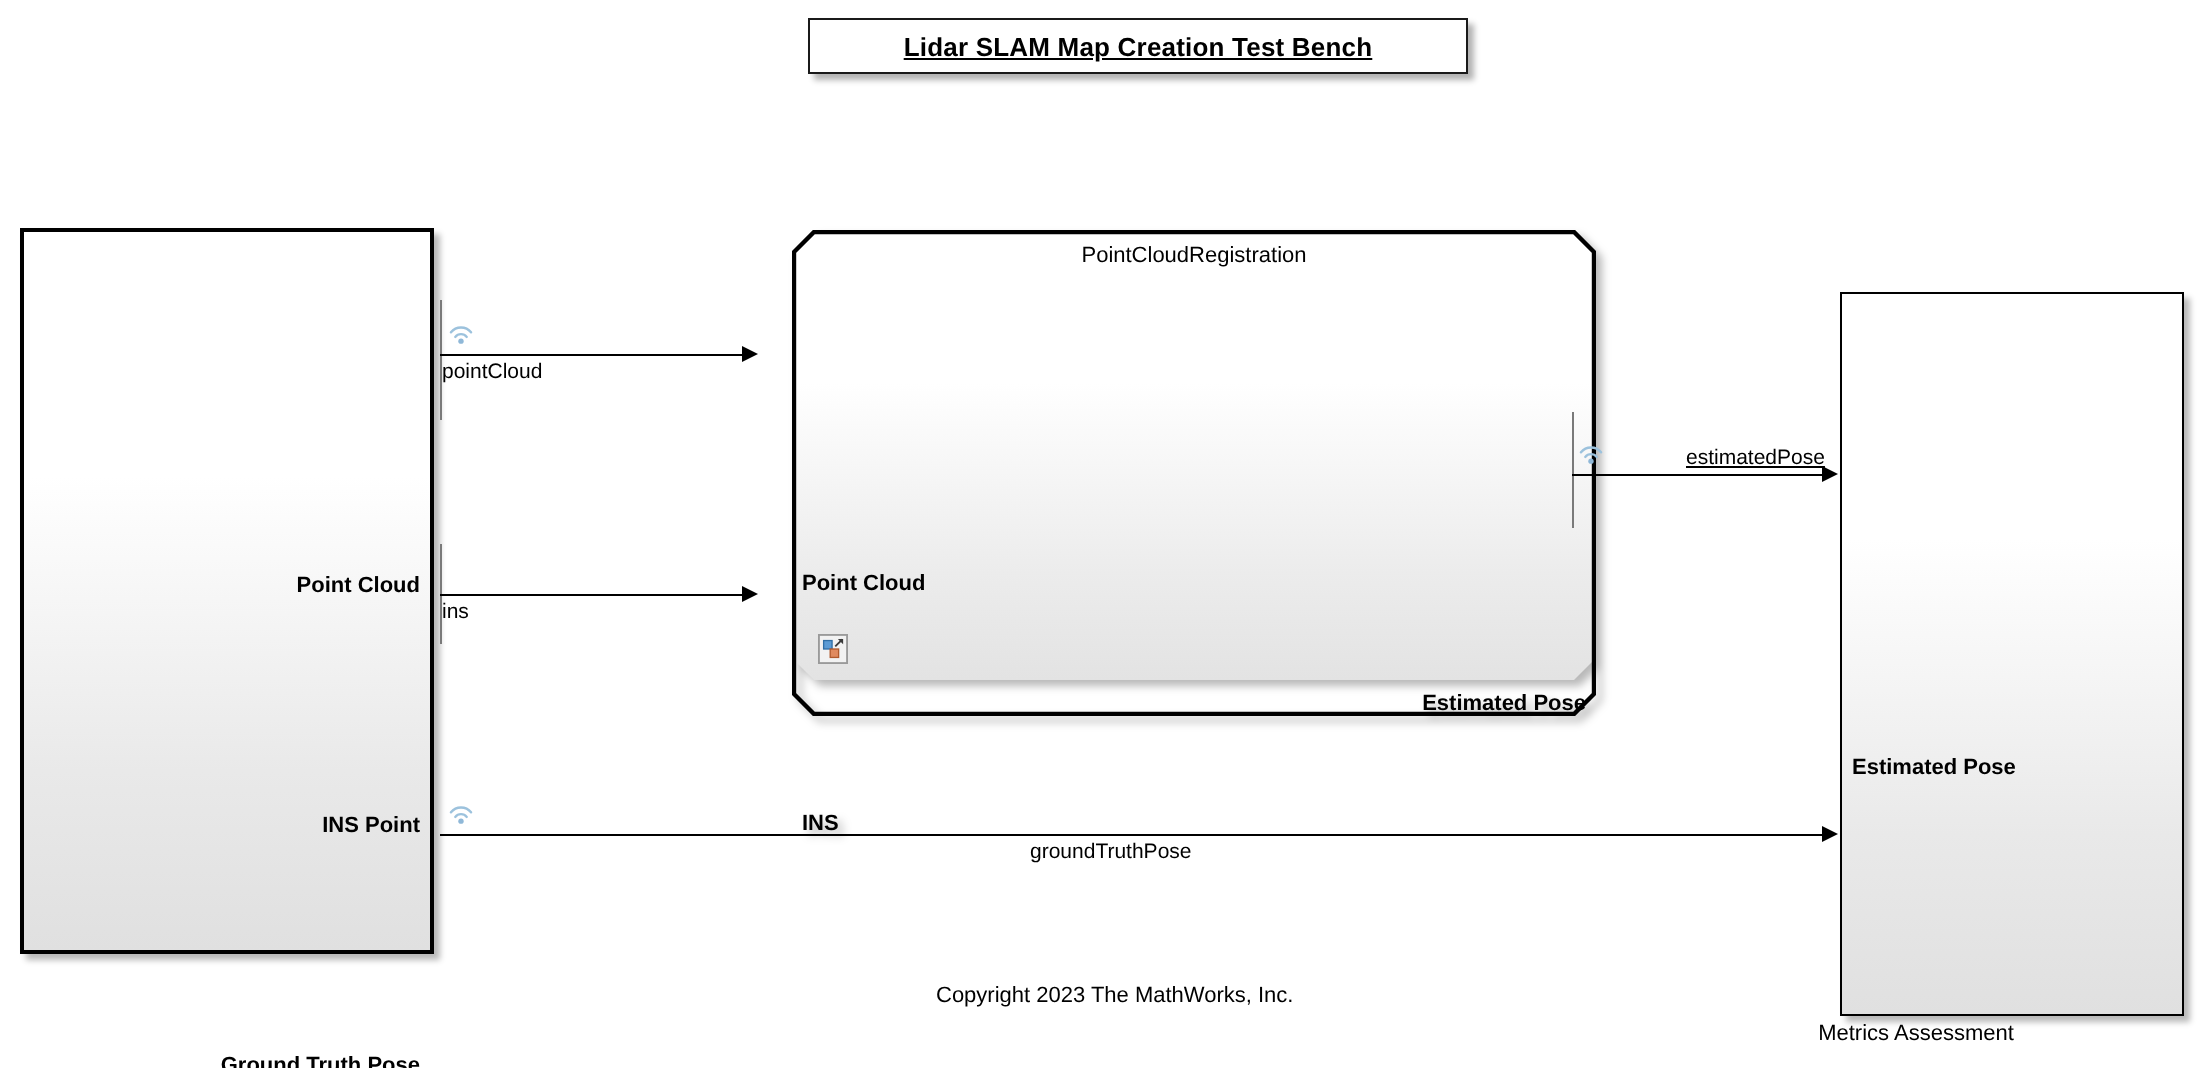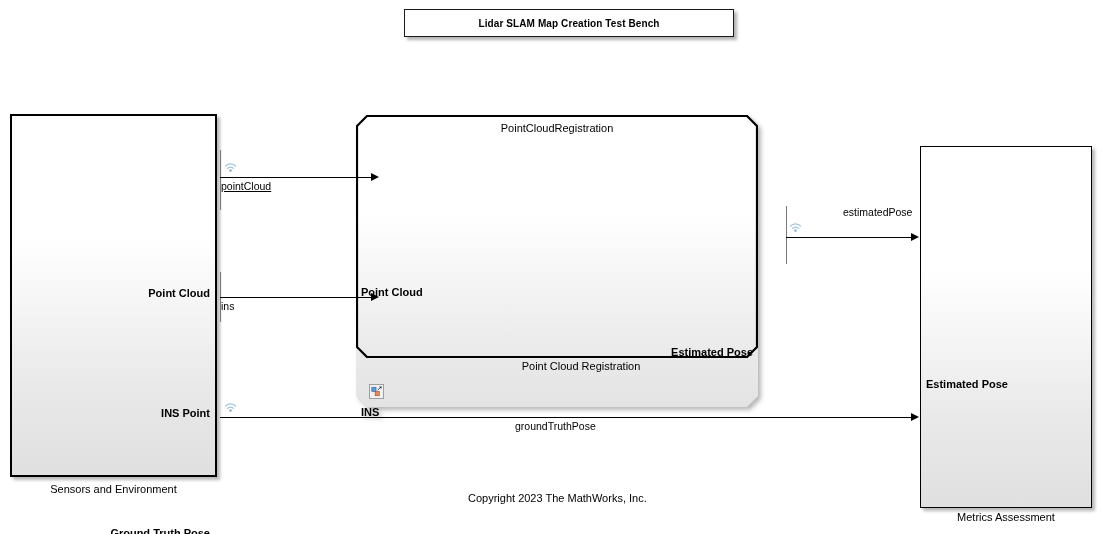--- a/index.html
+++ b/index.html
@@ -14,21 +14,21 @@
 
   
   .title-banner{
     position:absolute;left:404px;top:9px;width:330px;height:28px;
     background:#ffffff;border:1px solid #1a1a1a;
     box-shadow:3px 3px 3px rgba(0,0,0,.30);
     display:flex;align-items:center;justify-content:center;
     box-sizing:border-box;
   }
   .title-banner span{
-    font-size:10px;font-weight:bold;letter-spacing:.1px;white-space:nowrap;
+    font-size:13px;font-weight:bold;letter-spacing:.1px;white-space:nowrap;text-decoration:underline;
   }
 
   
   .blk{
     position:absolute;box-sizing:border-box;
     background:linear-gradient(to bottom,#ffffff 0%,#ffffff 34%,#f4f4f4 55%,#e9e9e9 75%,#e0e0e0 100%);
     box-shadow:3px 3px 3px rgba(0,0,0,.28);
   }
   .blk.thick{border:2px solid #000000;}
   .blk.thin{border:1px solid #000000;}
@@ -100,69 +100,67 @@
 
   <div class="title-banner">
     <span>Lidar SLAM Map Creation Test Bench</span>
   </div>
 
   <div class="blk thick" style="left:10px;top:114px;width:207px;height:363px;">
     <div class="port right" style="top:171px;">Point Cloud</div>
     <div class="port right" style="top:291px;">INS Point</div>
     <div class="port right" style="top:411px;">Ground Truth Pose</div>
   </div>
-  <div class="caption" style="left:10px;top:483px;width:207px;">Sensors and Environment</div>
 
-  <div class="blk modelref" style="left:356px;top:115px;width:402px;height:292px;">
+  <div class="blk modelref" style="left:396px;top:115px;width:402px;height:225px;">
     <div class="mr-body"></div>
     <svg class="mr-edge" viewBox="0 0 402 243" preserveAspectRatio="none">
       <polygon points="11,1 391,1 401,11 401,232 391,242 11,242 1,232 1,11" vector-effect="non-scaling-stroke"></polygon>
     </svg>
 
     <div class="mr-title">PointCloudRegistration</div>
 
     <div class="port left" style="top:171px;">Point Cloud</div>
     <div class="port left" style="top:291px;">INS</div>
     <div class="port right" style="top:231px;">Estimated Pose</div>
 
     <svg class="mr-badge" style="left:13px;bottom:8px;" viewBox="0 0 16 16">
       <rect x="0.5" y="0.5" width="15" height="15" fill="#f2f2f2" stroke="#9a9a9a" stroke-width="1"></rect>
       <rect x="3" y="3.5" width="4.5" height="4.5" fill="#5b9bd5" stroke="#2f6ea5" stroke-width="0.7"></rect>
       <rect x="6.5" y="8" width="4.5" height="4.5" fill="#e08a5f" stroke="#b05a2e" stroke-width="0.7"></rect>
       <path d="M9.2 6.6 L13 2.9" stroke="#3a3a3a" stroke-width="1" fill="none"></path>
       <path d="M10.6 2.6 L13.4 2.6 L13.4 5.4 Z" fill="#3a3a3a"></path>
     </svg>
   </div>
-  <div class="caption" style="left:380px;top:360px;width:402px;">Point Cloud Registration</div>
 
   <div class="blk thin" style="left:920px;top:146px;width:172px;height:362px;">
     <div class="port left" style="top:231px;">Estimated Pose</div>
 
   </div>
-  <div class="caption" style="left:920px;top:511px;width:172px;">Metrics Assessment</div>
+  <div class="caption" style="left:872px;top:511px;width:172px;">Metrics Assessment</div>
 
   <div class="stub" style="left:220px;top:150px;height:60px;"></div>
   <div class="wire" style="left:220px;top:177px;width:152px;"></div>
   <div class="arrow" style="left:371px;top:172.5px;"></div>
-  <div class="sig" style="left:221px;top:180px;text-decoration:underline;">pointCloud</div>
+  <div class="sig" style="left:221px;top:180px;">pointCloud</div>
   <svg class="logbadge" style="left:224px;top:160px;" viewBox="0 0 14 14">
     <path d="M1.6 6.6 A7 7 0 0 1 12.4 6.6" fill="none" stroke="#9cc2dd" stroke-width="1.35" stroke-linecap="round"></path>
     <path d="M3.9 9.1 A4 4 0 0 1 10.1 9.1" fill="none" stroke="#9cc2dd" stroke-width="1.25" stroke-linecap="round"></path>
     <circle cx="7" cy="11.4" r="1.45" fill="#8fb8d8"></circle>
   </svg>
 
   <div class="stub" style="left:220px;top:272px;height:50px;"></div>
   <div class="wire" style="left:220px;top:297px;width:152px;"></div>
   <div class="arrow" style="left:371px;top:292.5px;"></div>
   <div class="sig" style="left:221px;top:300px;">ins</div>
 
   <div class="stub" style="left:786px;top:206px;height:58px;"></div>
   <div class="wire" style="left:786px;top:237px;width:126px;"></div>
   <div class="arrow" style="left:911px;top:232.5px;"></div>
-  <div class="sig" style="left:843px;top:206px;">estimatedPose</div>
+  <div class="sig" style="left:843px;top:223px;text-decoration:underline;">estimatedPose</div>
   <svg class="logbadge" style="left:789px;top:220px;" viewBox="0 0 14 14">
     <path d="M1.6 6.6 A7 7 0 0 1 12.4 6.6" fill="none" stroke="#9cc2dd" stroke-width="1.35" stroke-linecap="round"></path>
     <path d="M3.9 9.1 A4 4 0 0 1 10.1 9.1" fill="none" stroke="#9cc2dd" stroke-width="1.25" stroke-linecap="round"></path>
     <circle cx="7" cy="11.4" r="1.45" fill="#8fb8d8"></circle>
   </svg>
 
   <div class="wire" style="left:220px;top:417px;width:692px;"></div>
   <div class="arrow" style="left:911px;top:412.5px;"></div>
   <div class="sig" style="left:515px;top:420px;">groundTruthPose</div>
   <svg class="logbadge" style="left:224px;top:400px;" viewBox="0 0 14 14">

